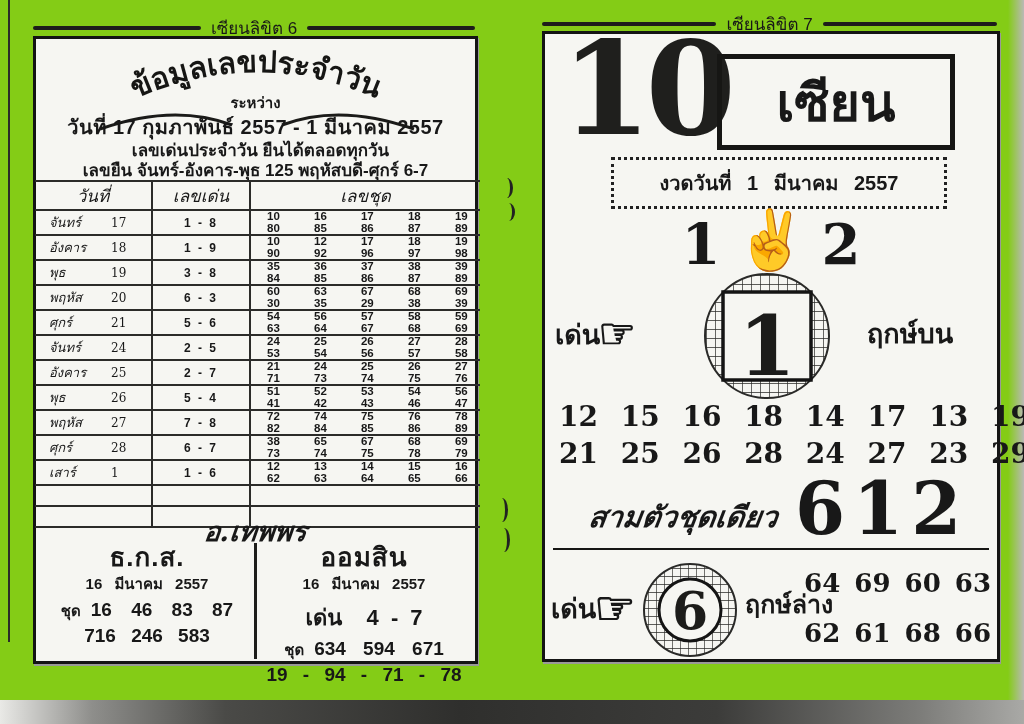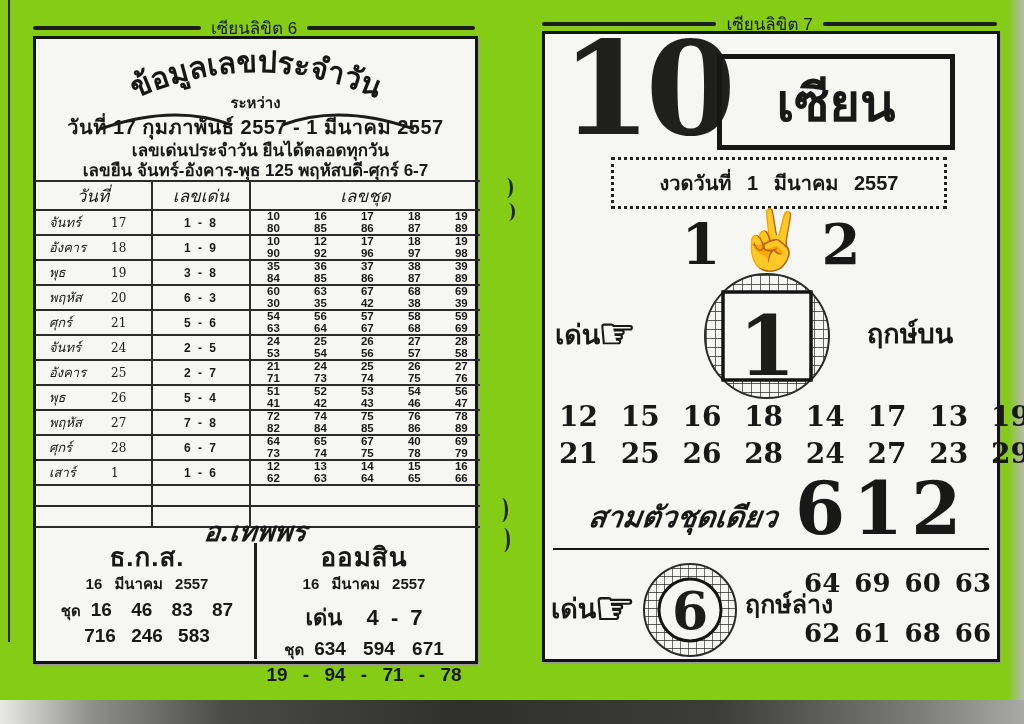--- a/index.html
+++ b/index.html
@@ -161,21 +161,21 @@
             <td class="sets">
               <div>35 36 37 38 39</div>
               <div>84 85 86 87 89</div>
             </td>
           </tr>
       <tr class="dayrow">
             <td class="vl"><span class="dayname">พฤหัส</span><span class="daydate">20</span></td>
             <td class="vl lucky">6 - 3</td>
             <td class="sets">
               <div>60 63 67 68 69</div>
-              <div>30 35 42 38 39</div>
+              <div>30 35 29 38 39</div>
             </td>
           </tr>
       <tr class="dayrow">
             <td class="vl"><span class="dayname">ศุกร์</span><span class="daydate">21</span></td>
             <td class="vl lucky">5 - 6</td>
             <td class="sets">
               <div>54 56 57 58 59</div>
               <div>63 64 67 68 69</div>
             </td>
           </tr>
@@ -208,21 +208,21 @@
             <td class="vl lucky">7 - 8</td>
             <td class="sets">
               <div>72 74 75 76 78</div>
               <div>82 84 85 86 89</div>
             </td>
           </tr>
       <tr class="dayrow">
             <td class="vl"><span class="dayname">ศุกร์</span><span class="daydate">28</span></td>
             <td class="vl lucky">6 - 7</td>
             <td class="sets">
-              <div>64 65 67 40 69</div>
+              <div>38 65 67 68 69</div>
               <div>73 74 75 78 79</div>
             </td>
           </tr>
       <tr class="dayrow">
             <td class="vl"><span class="dayname">เสาร์</span><span class="daydate">1</span></td>
             <td class="vl lucky">1 - 6</td>
             <td class="sets">
               <div>12 13 14 15 16</div>
               <div>62 63 64 65 66</div>
             </td>

